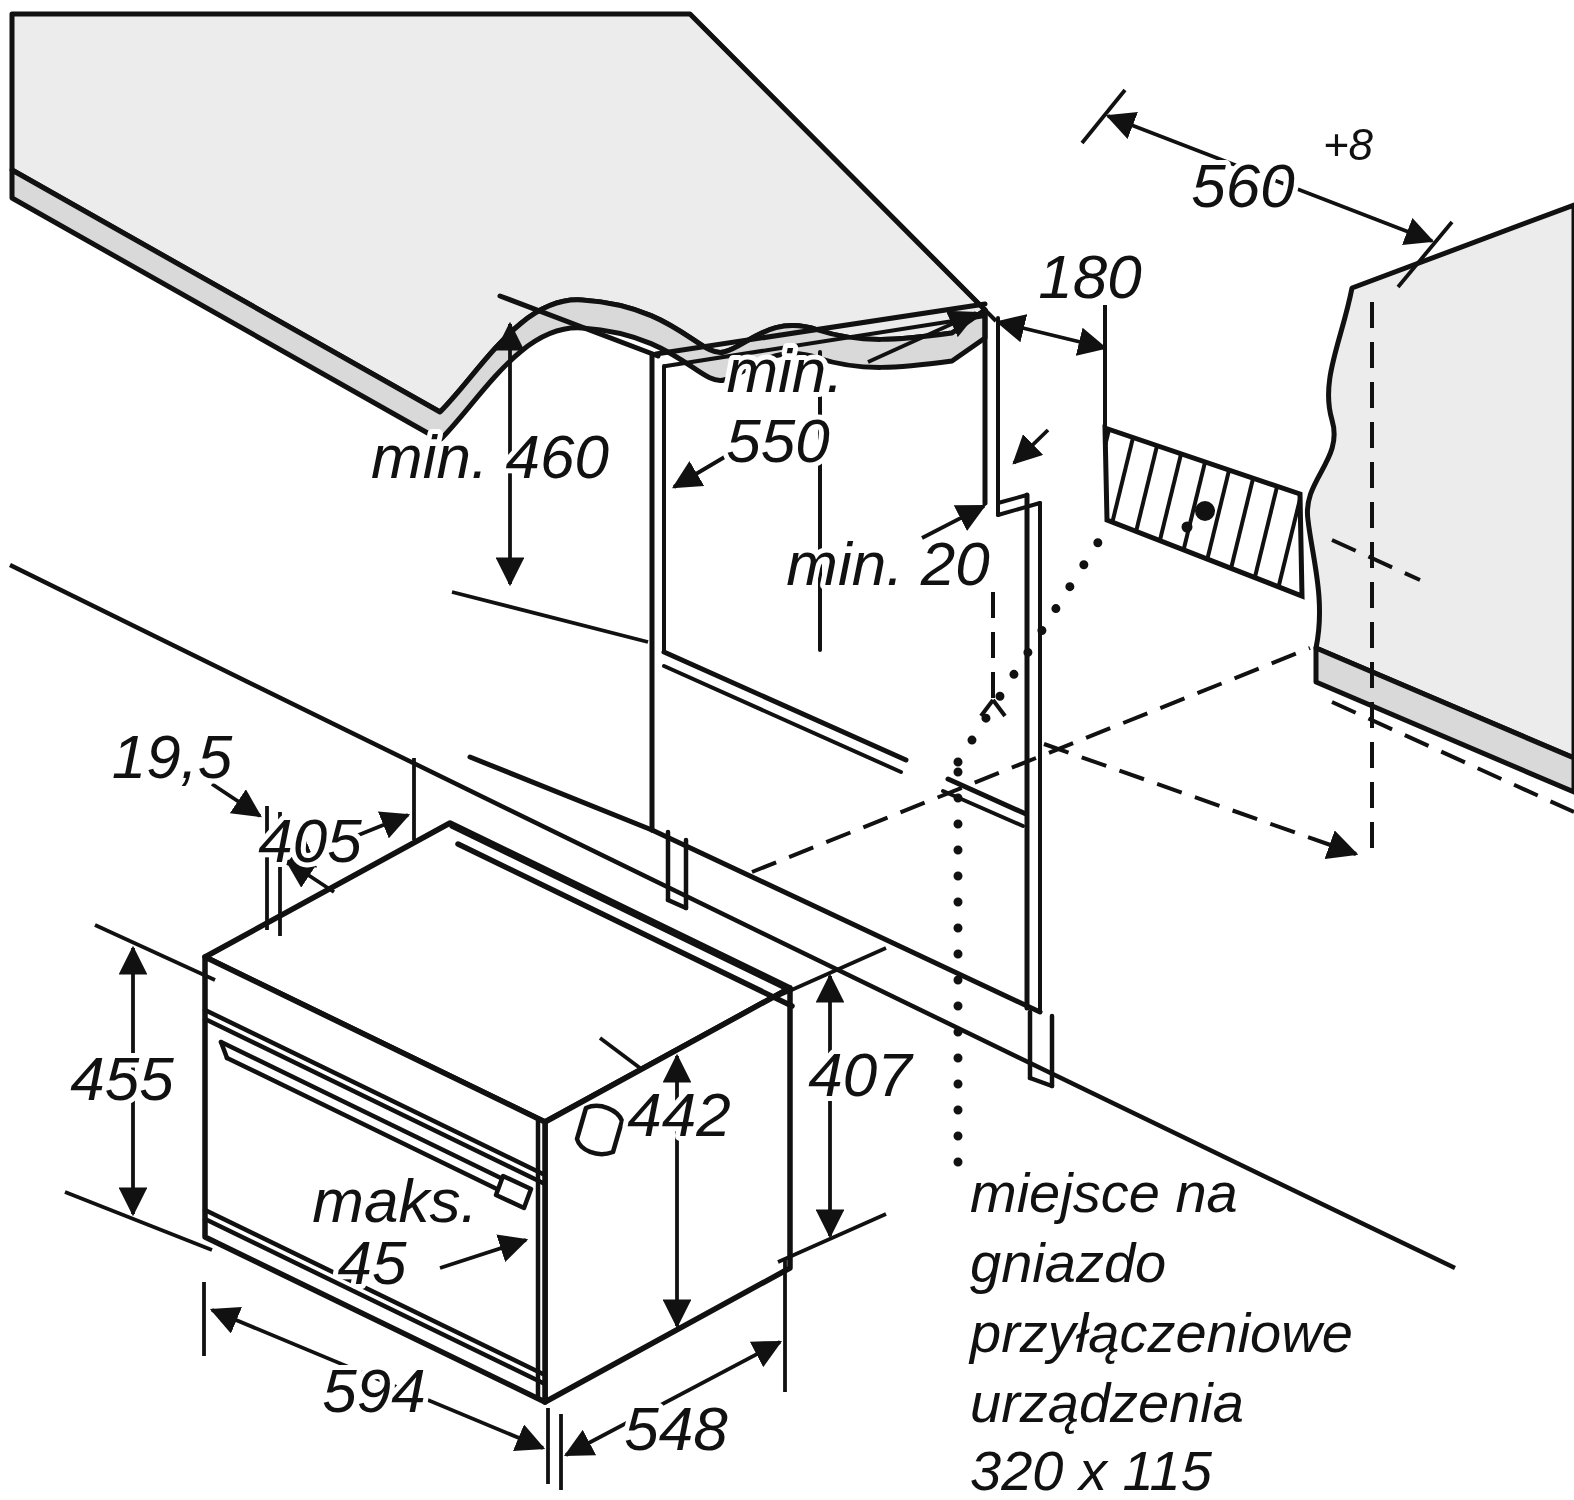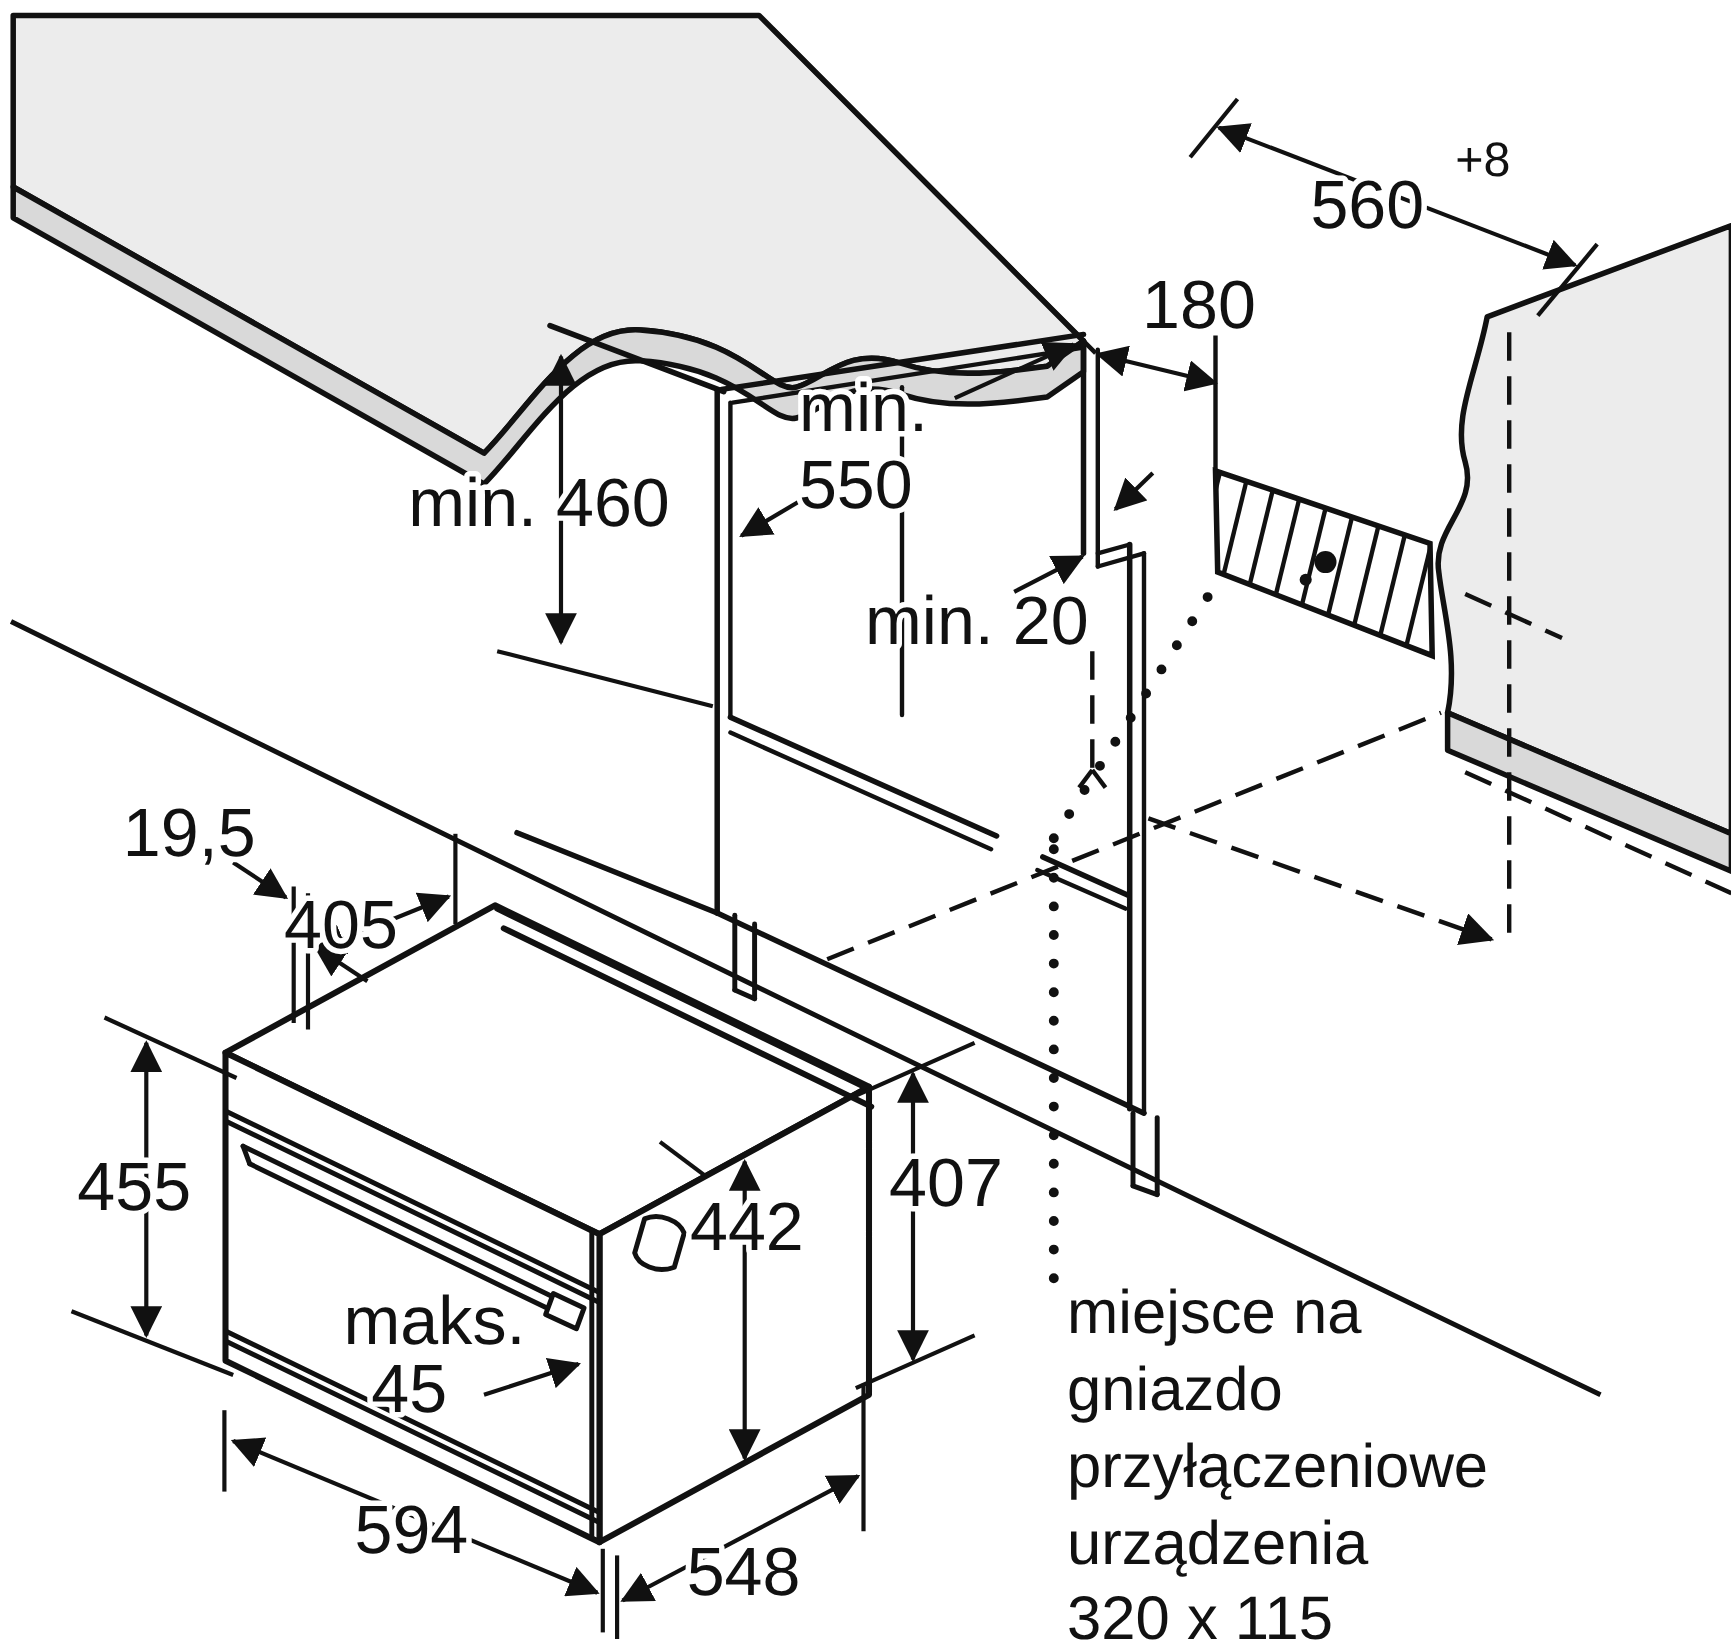--- a/index.html
+++ b/index.html
@@ -1,17 +1,17 @@
 <!DOCTYPE html>
 <html><head>
 <meta charset="utf-8">
 <style>
   html,body{margin:0;padding:0;background:#fff;}
   .stage{position:relative;width:1574px;height:1500px;background:#fff;overflow:hidden;
-         font-family:"Liberation Sans", sans-serif;}
+         font-family:"Liberation Sans", sans-serif;font-style:italic;}
   svg{display:block}
   text{fill:#111;font-family:"Liberation Sans", sans-serif;
        paint-order:stroke;stroke:#fff;stroke-width:10px;stroke-linejoin:round;}
   .dim{font-size:62px;}
   .dim-small{font-size:44px;}
   .note{font-size:56px;}
 </style>
 </head>
 <body>
 

